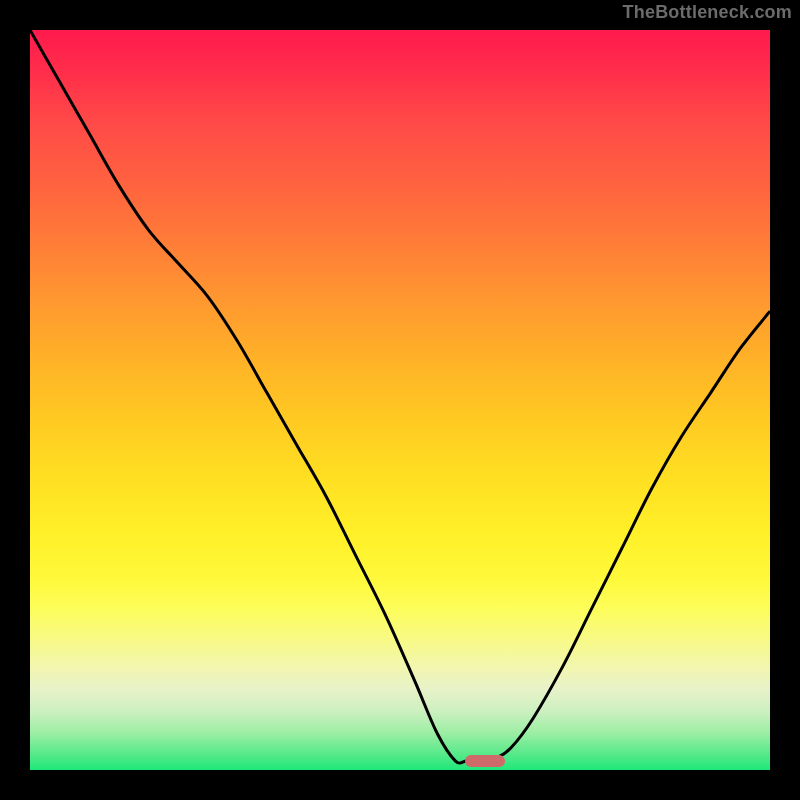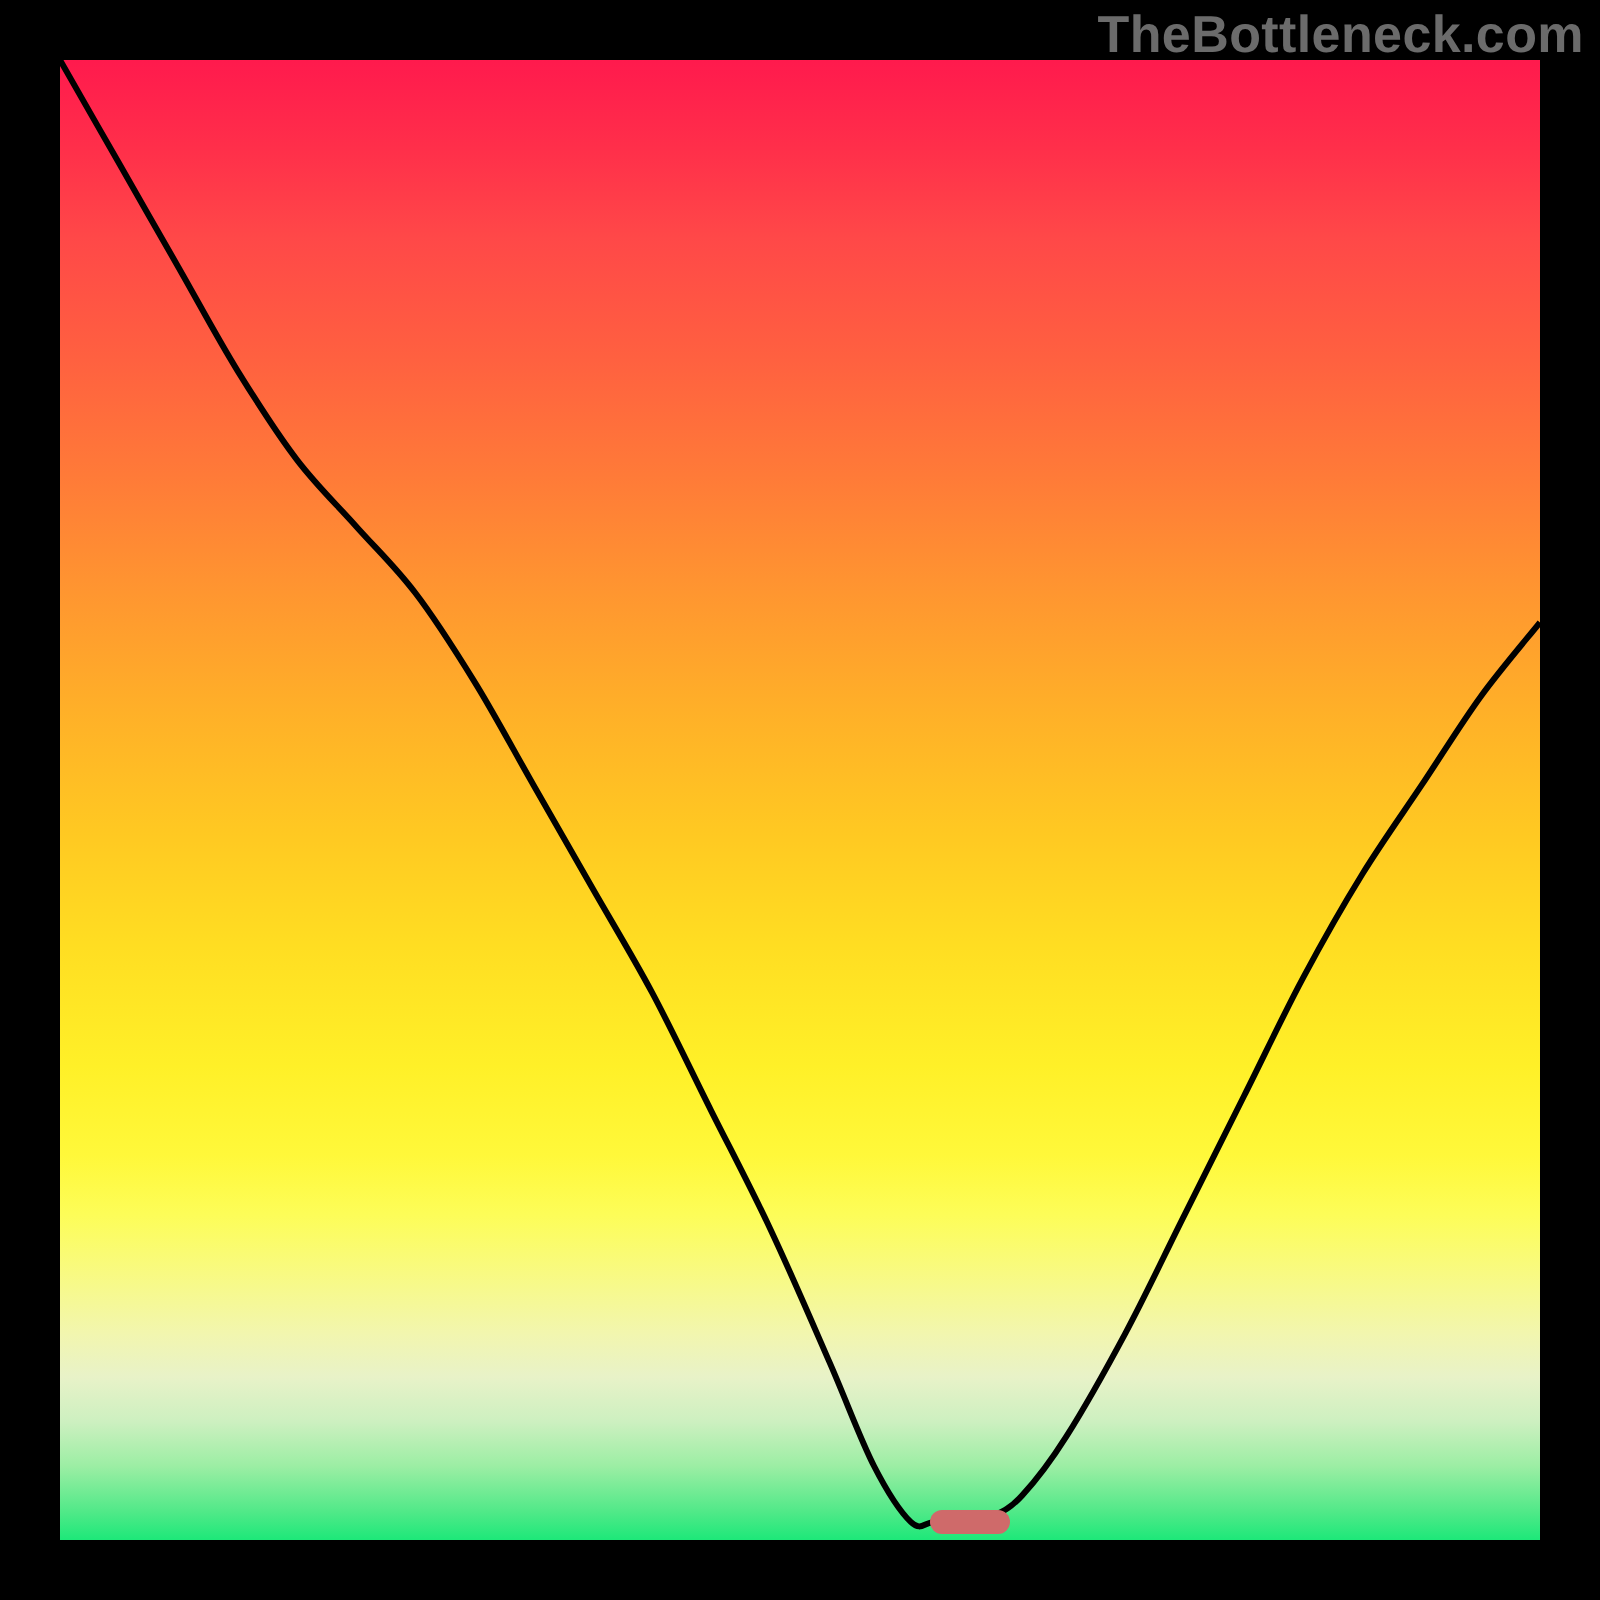--- a/index.html
+++ b/index.html
@@ -14,21 +14,21 @@
     position: relative;
     width: 800px;
     height: 800px;
     background: #000;
   }
   .watermark {
     position: absolute;
     top: 2px;
     right: 8px;
     color: #6b6b6b;
-    font-size: 26px;
+    font-size: 18px;
     font-weight: 600;
     letter-spacing: 0.2px;
     z-index: 10;
   }
   .plot-area {
     position: absolute;
     left: 30px;
     top: 30px;
     width: 740px;
     height: 740px;

